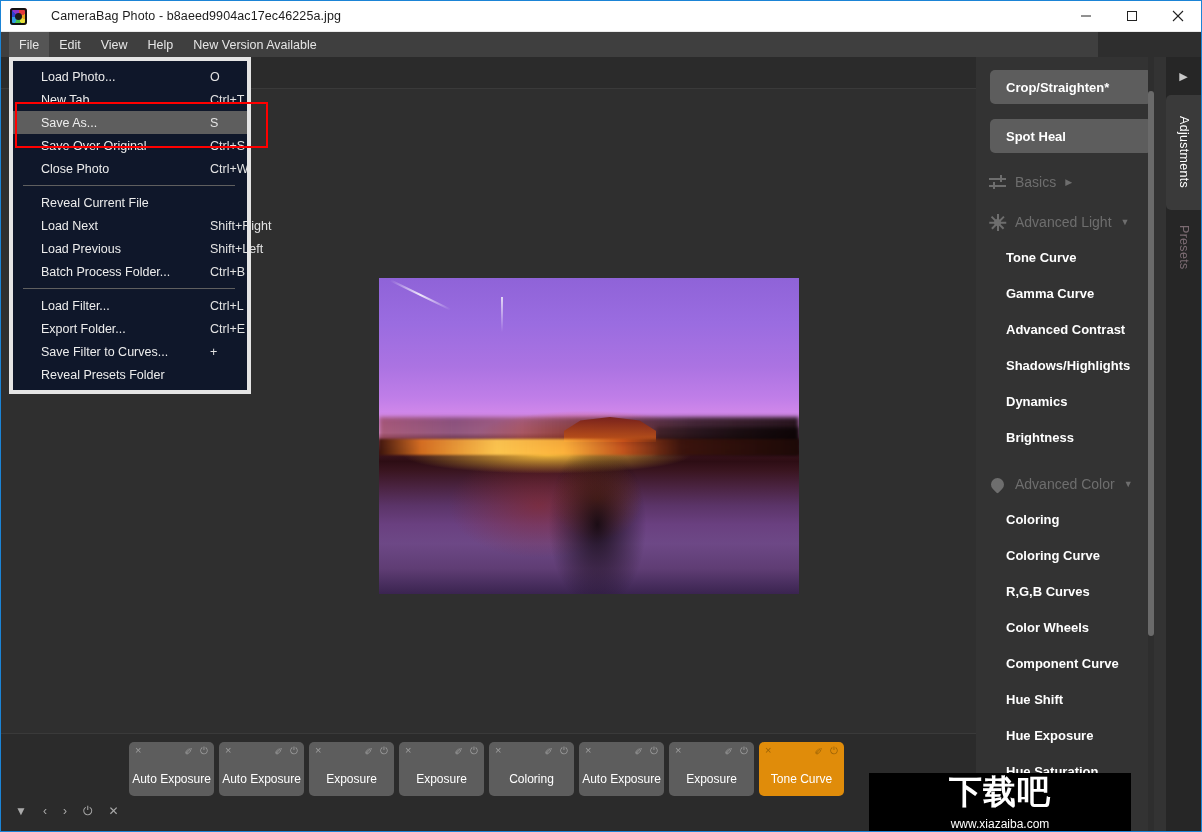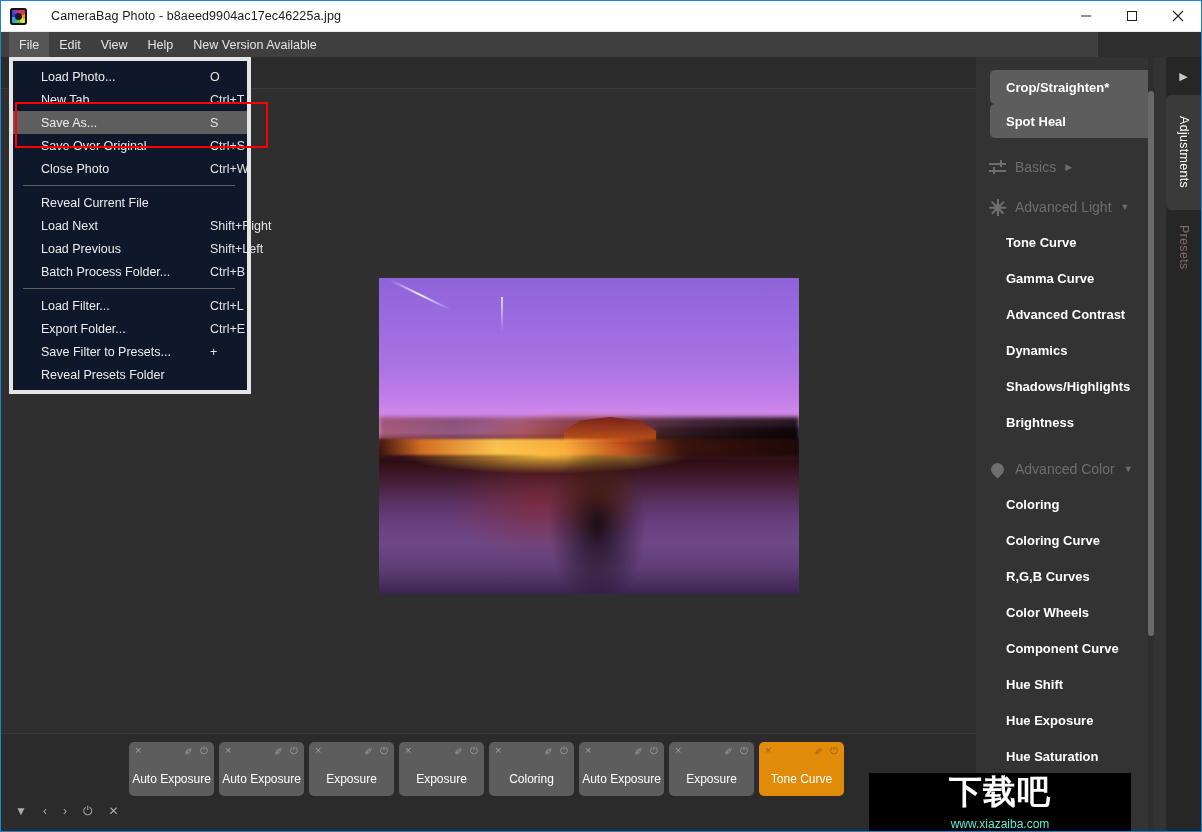--- a/index.html
+++ b/index.html
@@ -213,21 +213,21 @@
   }
 
   
   .rightpanel {
     position: absolute; left: 975px; top: 56px;
     width: 190px; height: 776px;
     background: #333333;
     overflow: hidden;
   }
   .pbtn {
-    margin: 0 14px 0 14px; height: 34px;
+    margin: 0 14px 15px 14px; height: 34px;
     background: #5d5d5d; border-radius: 5px;
     display: flex; align-items: center;
     padding-left: 16px;
     font-size: 13px; font-weight: bold; color: #ffffff;
   }
   .pbtn.first { margin-top: 13px; }
   .group {
     display: flex; align-items: center;
     height: 22px; margin: 18px 0 6px 13px;
     font-size: 14px; color: #6e6e6e;
@@ -363,21 +363,21 @@
     display: flex; flex-direction: column;
     align-items: center; justify-content: space-between;
     padding-top: 1px;
   }
   .watermark .wm-cn {
     font-size: 33px; font-weight: bold; color: #ffffff;
     letter-spacing: 1px; line-height: 36px;
     font-family: "DejaVu Sans", sans-serif;
   }
   .watermark .wm-url {
-    font-size: 12px; color: #5eead4; line-height: 14px;
+    font-size: 12px; color: #ffffff; line-height: 14px;
   }
 </style>
 </head>
 <body>
 
 <div id="app">
 
   <div class="titlebar">
     <div class="app-icon"></div>
     <div class="title-text">CameraBag Photo - b8aeed9904ac17ec46225a.jpg</div>
@@ -525,22 +525,22 @@
           <i class="r2"></i>
           <i class="r3"></i>
           <i class="r4"></i>
         </span>
       <span class="gname">Advanced Light</span>
       <span class="caret">▼</span>
     </div>
     <div class="sub">Tone Curve</div>
     <div class="sub">Gamma Curve</div>
     <div class="sub">Advanced Contrast</div>
+    <div class="sub">Shadows/Highlights</div>
     <div class="sub">Dynamics</div>
-    <div class="sub">Shadows/Highlights</div>
     <div class="sub">Brightness</div>
 
     <div class="group">
       <span class="gicon drop"></span>
       <span class="gname">Advanced Color</span>
       <span class="caret">▼</span>
     </div>
     <div class="sub">Coloring</div>
     <div class="sub">Coloring Curve</div>
     <div class="sub">R,G,B Curves</div>
@@ -607,21 +607,21 @@
 
     <div class="mi">
       <span>Load Filter...</span>
       <span class="accel">Ctrl+L</span>
     </div>
     <div class="mi">
       <span>Export Folder...</span>
       <span class="accel">Ctrl+E</span>
     </div>
     <div class="mi">
-      <span>Save Filter to Presets...</span>
+      <span>Save Filter to Curves...</span>
       <span class="accel">+</span>
     </div>
     <div class="mi">
       <span>Reveal Presets Folder</span>
       <span class="accel"></span>
     </div>
   </div>
 
   <div class="redbox"></div>
 

